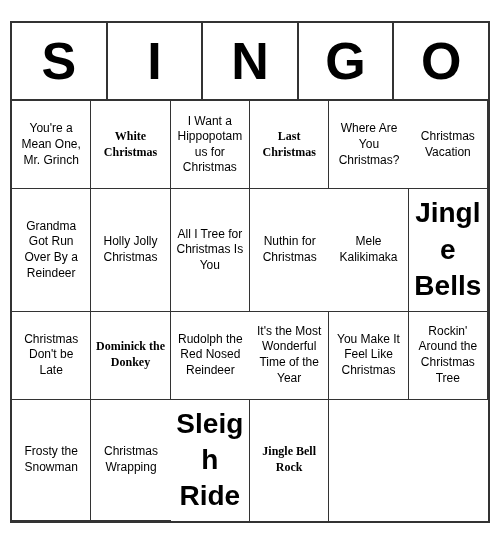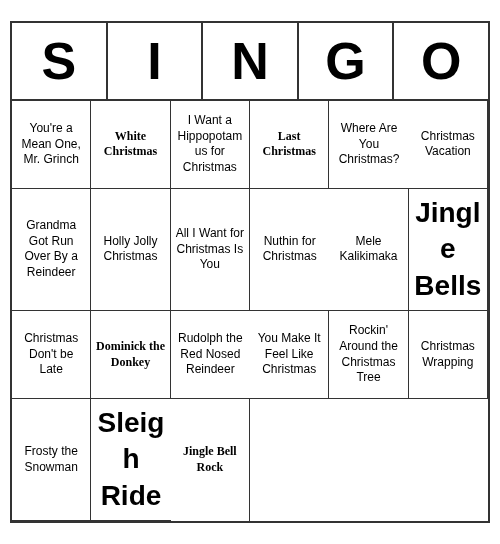--- a/index.html
+++ b/index.html
@@ -77,27 +77,28 @@
     </div>
   <div class="bingo-grid">
   <div class="bingo-cell">You're a Mean One, Mr. Grinch</div>
       <div class="bingo-cell medium-text">White Christmas</div>
       <div class="bingo-cell">I Want a Hippopotamus for Christmas</div>
       <div class="bingo-cell medium-text">Last Christmas</div>
       <div class="bingo-cell">Where Are You Christmas?</div>
       <div class="bingo-cell">Christmas Vacation</div>
       <div class="bingo-cell">Grandma Got Run Over By a Reindeer</div>
       <div class="bingo-cell">Holly Jolly Christmas</div>
-      <div class="bingo-cell">All I Want for Christmas Is You</div>
+      <div class="bingo-cell">All I Tree for Christmas Is You</div>
       <div class="bingo-cell">Nuthin for Christmas</div>
       <div class="bingo-cell">Mele Kalikimaka</div>
       <div class="bingo-cell xlarge-text">Jingle Bells</div>
       <div class="bingo-cell">Christmas Don't be Late</div>
       <div class="bingo-cell medium-text">Dominick the Donkey</div>
       <div class="bingo-cell">Rudolph the Red Nosed Reindeer</div>
+      <div class="bingo-cell">It's the Most Wonderful Time of the Year</div>
       <div class="bingo-cell">You Make It Feel Like Christmas</div>
       <div class="bingo-cell">Rockin' Around the Christmas Tree</div>
+      <div class="bingo-cell">Frosty the Snowman</div>
       <div class="bingo-cell">Christmas Wrapping</div>
-      <div class="bingo-cell">Frosty the Snowman</div>
       <div class="bingo-cell xlarge-text">Sleigh Ride</div>
       <div class="bingo-cell medium-text">Jingle Bell Rock</div>
     </div>
 </div>
 
 </body></html>

